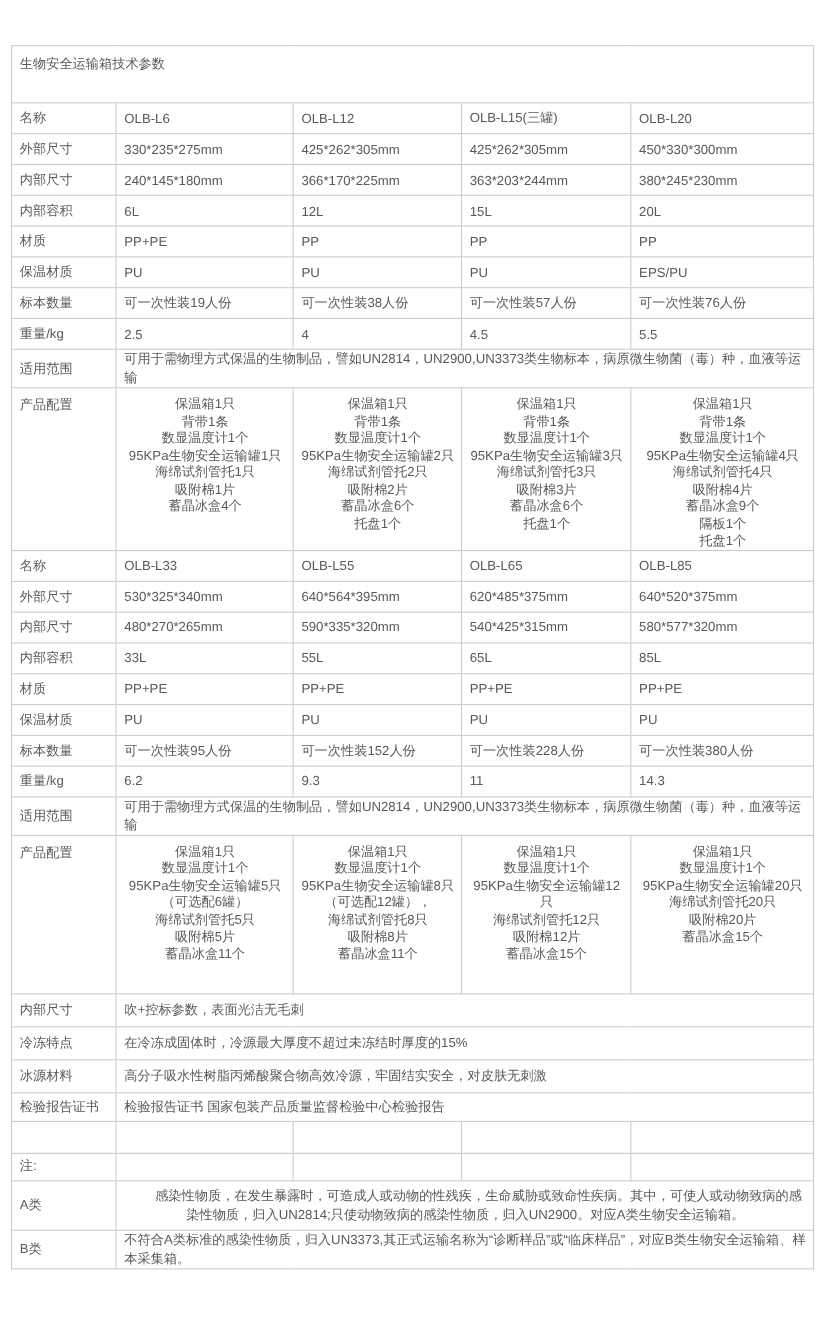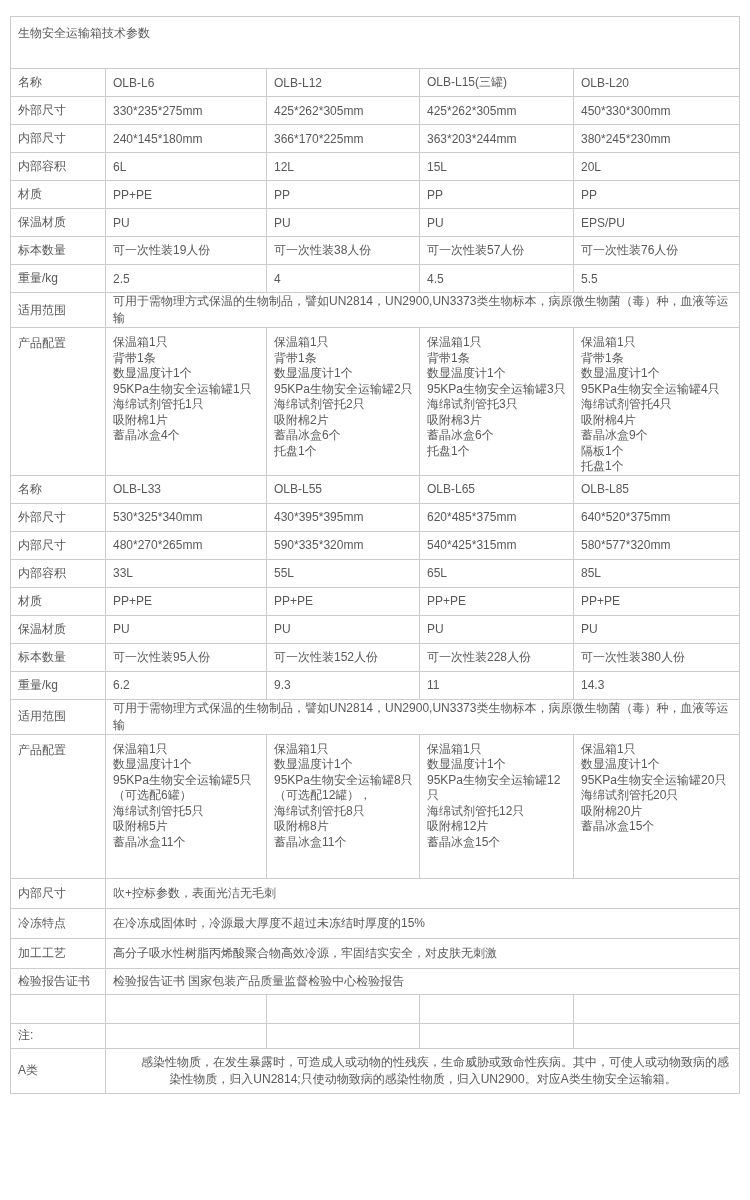--- a/index.html
+++ b/index.html
@@ -1,28 +1,28 @@
 <!DOCTYPE html>
 <html><head>
 <meta charset="utf-8">
 <style>
   * { box-sizing: border-box; }
   html,body { margin:0; padding:0; background:#ffffff; width:750px; }
   body { min-height:1200px; font-family:"Liberation Sans","DejaVu Sans",sans-serif; }
-  .page { padding:16px 0 0 10px; }
+  .page { padding:5px 0 0 10px;margin-top:36px; }
   table.tbl { border-collapse:collapse; width:729px; table-layout:fixed; border:1px solid #a6a6a6; }
   td { border:1px solid #cccccc; font-size:12px; color:#595959; padding:0 6px 0 7px; vertical-align:middle; overflow:hidden; }
   col.c0 { width:95px; } col.c1 { width:161px; } col.c2 { width:153px; } col.c3 { width:154px; } col.c4 { width:166px; }
   tr.r-title td { height:52px; vertical-align:top; padding-top:8px; }
   tr.spec td { height:28px; }
   tr.scope td { height:34px; }
   tr.cfg1 td { height:147px; }
   tr.cfg2 td { height:144px; }
   td.cfg, td.lbl-top { vertical-align:top; padding-top:7px; }
-  td.cfg { white-space:pre-line; line-height:15.5px; }
+  td.cfg { white-space:pre-line; line-height:15.5px;text-align:center; }
   tr.f30 td { height:30px; }
   tr.f26 td { height:26px; }
   tr.empty-r td { height:29px; }
   tr.note-r td { height:25px; }
   tr.a-r td { height:45px; line-height:17px; padding-top:4px; padding-bottom:4px; vertical-align:middle; }
   td.indent { text-indent:2em;text-align:center; }
   tr.b-r td { height:35px; }
   tr.c-r td { height:20px; }
 </style>
 </head>
@@ -142,21 +142,21 @@
 <tr class="spec">
   <td class="lbl">名称</td>
   <td>OLB-L33</td>
   <td>OLB-L55</td>
   <td>OLB-L65</td>
   <td>OLB-L85</td>
 </tr>
 <tr class="spec">
   <td class="lbl">外部尺寸</td>
   <td>530*325*340mm</td>
-  <td>430*395*395mm</td>
+  <td>640*564*395mm</td>
   <td>620*485*375mm</td>
   <td>640*520*375mm</td>
 </tr>
 <tr class="spec">
   <td class="lbl">内部尺寸</td>
   <td>480*270*265mm</td>
   <td>590*335*320mm</td>
   <td>540*425*315mm</td>
   <td>580*577*320mm</td>
 </tr>
@@ -229,21 +229,21 @@
 
 <tr class="f30">
   <td class="lbl">内部尺寸</td>
   <td colspan="4">吹+控标参数，表面光洁无毛刺</td>
 </tr>
 <tr class="f30">
   <td class="lbl">冷冻特点</td>
   <td colspan="4">在冷冻成固体时，冷源最大厚度不超过未冻结时厚度的15%</td>
 </tr>
 <tr class="f30">
-  <td class="lbl">加工工艺</td>
+  <td class="lbl">冰源材料</td>
   <td colspan="4">高分子吸水性树脂丙烯酸聚合物高效冷源，牢固结实安全，对皮肤无刺激</td>
 </tr>
 <tr class="f26">
   <td class="lbl">检验报告证书</td>
   <td colspan="4">检验报告证书 国家包装产品质量监督检验中心检验报告</td>
 </tr>
 <tr class="empty-r">
   <td class="lbl"></td>
   <td></td>
   <td></td>
@@ -254,16 +254,20 @@
   <td class="lbl">注:</td>
   <td></td>
   <td></td>
   <td></td>
   <td></td>
 </tr>
 <tr class="a-r">
   <td class="lbl">A类</td>
   <td colspan="4" class="indent">感染性物质，在发生暴露时，可造成人或动物的性残疾，生命威胁或致命性疾病。其中，可使人或动物致病的感染性物质，归入UN2814;只使动物致病的感染性物质，归入UN2900。对应A类生物安全运输箱。</td>
 </tr>
+<tr class="b-r">
+  <td class="lbl">B类</td>
+  <td colspan="4">不符合A类标准的感染性物质，归入UN3373,其正式运输名称为“诊断样品”或“临床样品”，对应B类生物安全运输箱、样本采集箱。</td>
+</tr>
 
 </tbody>
 </table>
 </div>
 
 </body></html>

